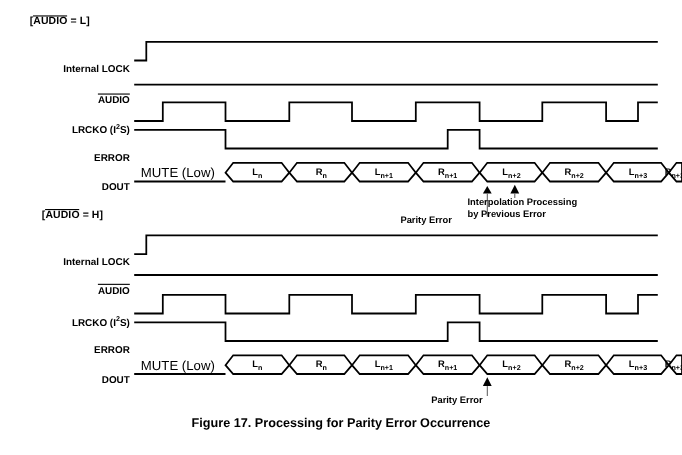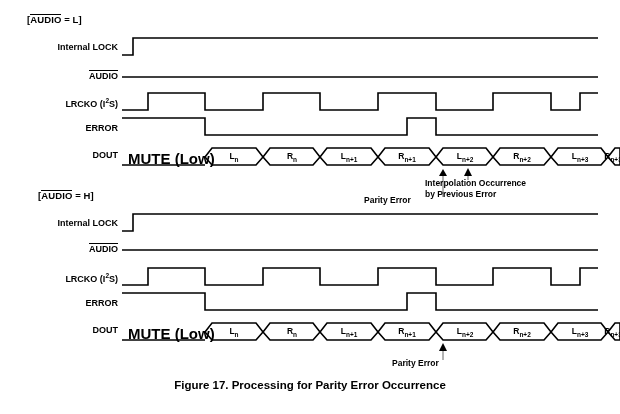--- a/index.html
+++ b/index.html
@@ -29,40 +29,41 @@
     font-weight: bold;
     letter-spacing: 0.1px;
     white-space: nowrap;
   }
   .sig-label {
     font-size: 9px;
     font-weight: bold;
     text-align: right;
     white-space: nowrap;
     line-height: 10px;
+    margin-top: 15px;
   }
   .overline {
     border-top: 1px solid #000;
     padding-top: 0px;
     display: inline-block;
     line-height: 10px;
   }
   .sup {
     font-size: 6.5px;
     vertical-align: super;
     font-weight: bold;
   }
   .sub {
     font-size: 6.5px;
     vertical-align: sub;
     font-weight: bold;
   }
   .mute-label {
-    font-size: 15px;
-    font-weight: bold;
+    font-size: 12px;
+    font-weight: normal;
     white-space: nowrap;
   }
   .cell-label {
     font-size: 8.5px;
     font-weight: bold;
     white-space: nowrap;
     text-align: center;
   }
   .annot {
     font-size: 8.5px;
@@ -167,21 +168,21 @@
   <div class="abs cell-label" style="left:323px; top:151px; width:52px;"><span>L</span><span class="sub">n+1</span></div>
   <div class="abs cell-label" style="left:381px; top:151px; width:52px;"><span>R</span><span class="sub">n+1</span></div>
   <div class="abs cell-label" style="left:439px; top:151px; width:52px;"><span>L</span><span class="sub">n+2</span></div>
   <div class="abs cell-label" style="left:496px; top:151px; width:52px;"><span>R</span><span class="sub">n+2</span></div>
   <div class="abs cell-label" style="left:554px; top:151px; width:52px;"><span>L</span><span class="sub">n+3</span></div>
   <div class="abs cell-label" style="left:598px; top:151px; width:30px;"><span>R</span><span class="sub">n+3</span></div>
 
   <div class="abs annot" style="left:364px; top:195px;">Parity Error</div>
 
   <div class="abs annot" style="left:425px; top:178px;">
-    <div>Interpolation Occurrence</div>
+    <div>Interpolation Processing</div>
     <div>by Previous Error</div>
   </div>
 
   <div class="abs section-header" style="left:38px; top:190px;"><span>[</span><span class="overline">AUDIO</span><span> = H]</span></div>
 
   <div class="abs sig-label" style="left:0px; top:218px; width:118px;">Internal LOCK</div>
 
   <div class="abs sig-label" style="left:0px; top:243px; width:118px;"><span class="overline">AUDIO</span></div>
 
   <div class="abs sig-label" style="left:0px; top:271px; width:118px;"><span>LRCKO (I</span><span class="sup">2</span><span>S)</span></div>

